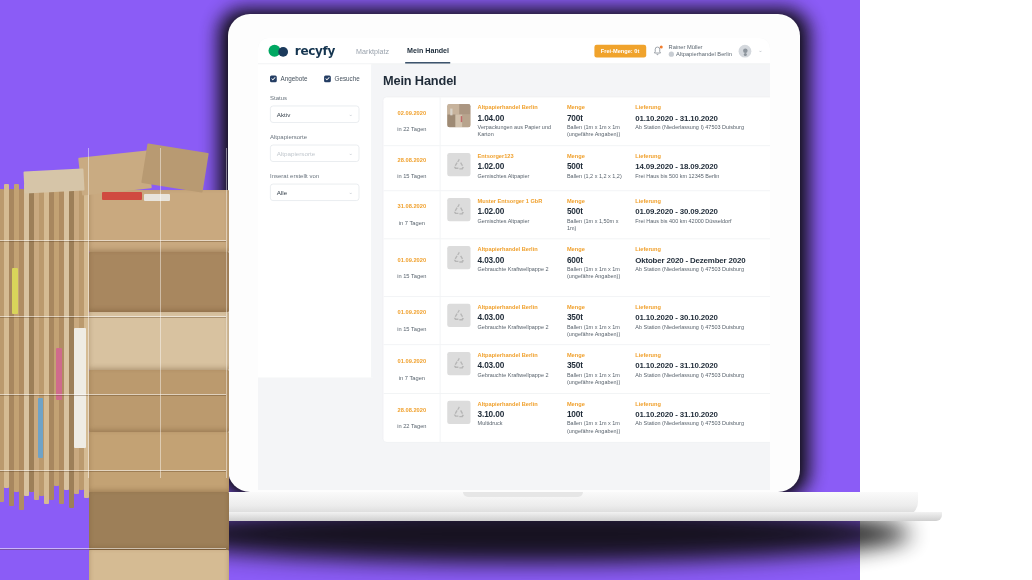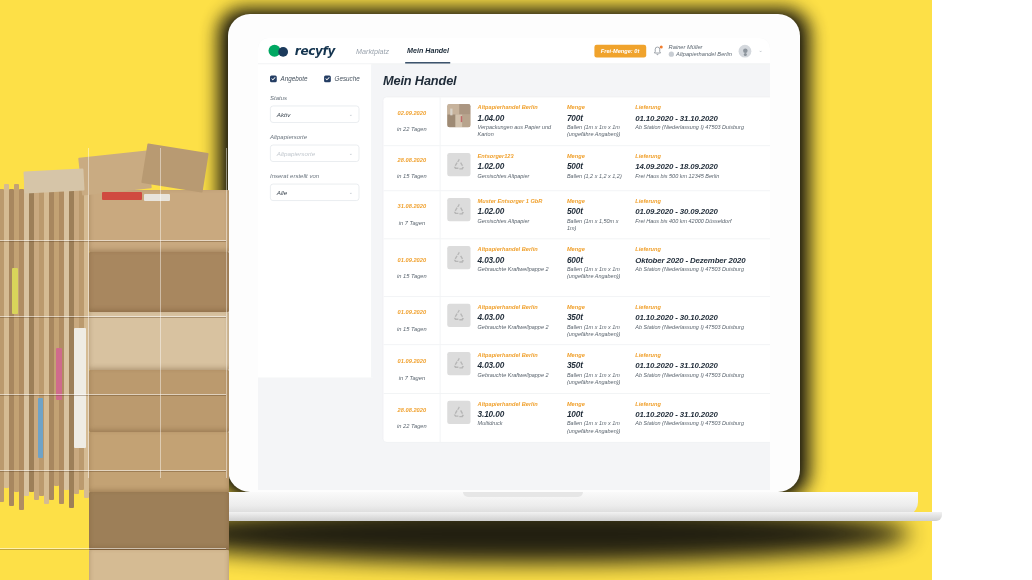--- a/index.html
+++ b/index.html
@@ -2,21 +2,21 @@
 <html><head>
 <meta charset="utf-8">
 <style>
   * { box-sizing: border-box; margin: 0; padding: 0; }
   html, body {
     width: 1032px; height: 580px;
     background: #ffffff;
     font-family: "Liberation Sans", sans-serif;
     overflow: hidden;
   }
-  #stage { position: relative; width: 932px; height: 580px; background:#fde047;font-style:italic; }
+  #stage { position: relative; width: 860px; height: 580px; background:#8b5cf6; }
 
   
   .laptop-shadow{
     position:absolute; left:218px; top:8px; width:592px; height:490px;
     border-radius:26px;
     background:#0d0d0d;
     filter: blur(9px);
     opacity:.92;
   }
   .laptop-shadow2{

